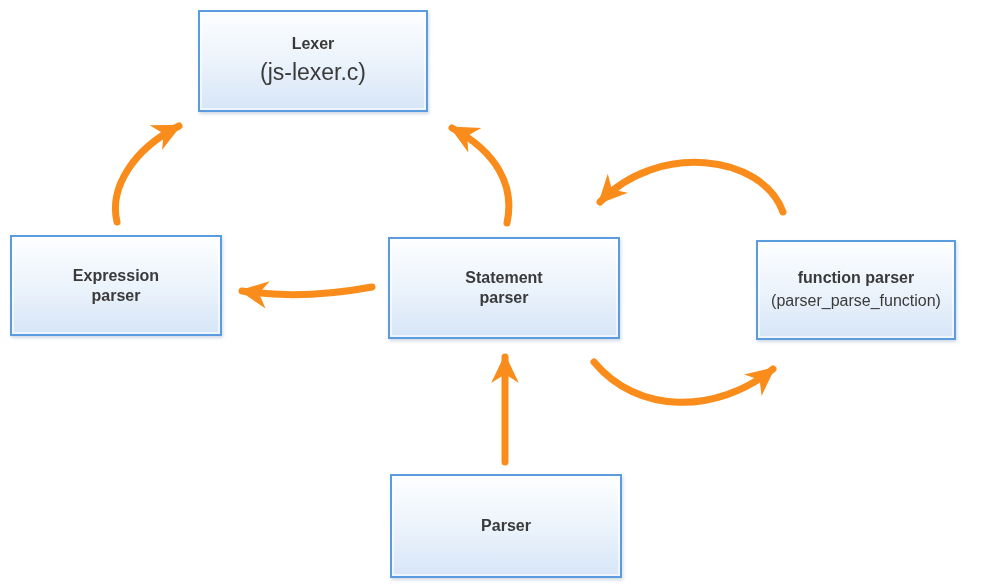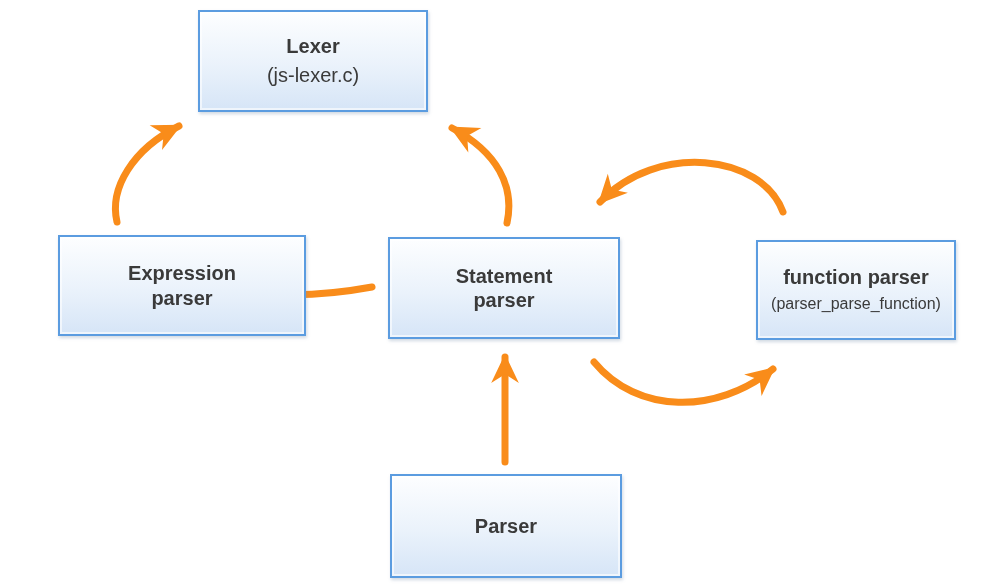--- a/index.html
+++ b/index.html
@@ -45,26 +45,26 @@
     justify-content: center;
     text-align: center;
     border: 2px solid var(--border);
     background: linear-gradient(180deg, var(--fillTop) 0%, var(--fillMid) 55%, var(--fillBottom) 100%);
     box-shadow: 1px 2px 3px rgba(125,148,175,0.35), inset 0 0 0 2px rgba(255,255,255,0.6);
     color: var(--text);
     padding: 4px 6px;
   }
   .node .title {
     font-weight: bold;
-    font-size: 20px;
+    font-size: 16px;
     line-height: 1.22;
     white-space: pre-line;
   }
   .node .subtitle {
-    font-size: 20px;
+    font-size: 23px;
     line-height: 1.3;
     margin-top: 4px;
     white-space: nowrap;
   }
   .node.small-sub .subtitle { font-size: 16px; text-align: center; }
 </style>
 </head>
 <body>
 
 <div class="canvas">
@@ -87,21 +87,21 @@
     <path class="edge" marker-end="url(#ah)" d="M 372 287 Q 302 300, 242 291"></path>
 
     <path class="edge" marker-end="url(#ah)" d="M 505 462 L 505 357"></path>
   </svg>
 
   <div class="node" style="left:198px; top:10px; width:230px; height:102px;">
     <div class="title">Lexer</div>
     <div class="subtitle">(js-lexer.c)</div>
   </div>
 
-  <div class="node" style="left:10px; top:235px; width:248px; height:101px;margin-left:48px;">
+  <div class="node" style="left:10px; top:235px; width:212px; height:101px;">
     <div class="title">Expression
 parser</div>
   </div>
 
   <div class="node" style="left:388px; top:237px; width:232px; height:102px;">
     <div class="title">Statement
 parser</div>
   </div>
 
   <div class="node small-sub" style="left:756px; top:240px; width:200px; height:100px;">

